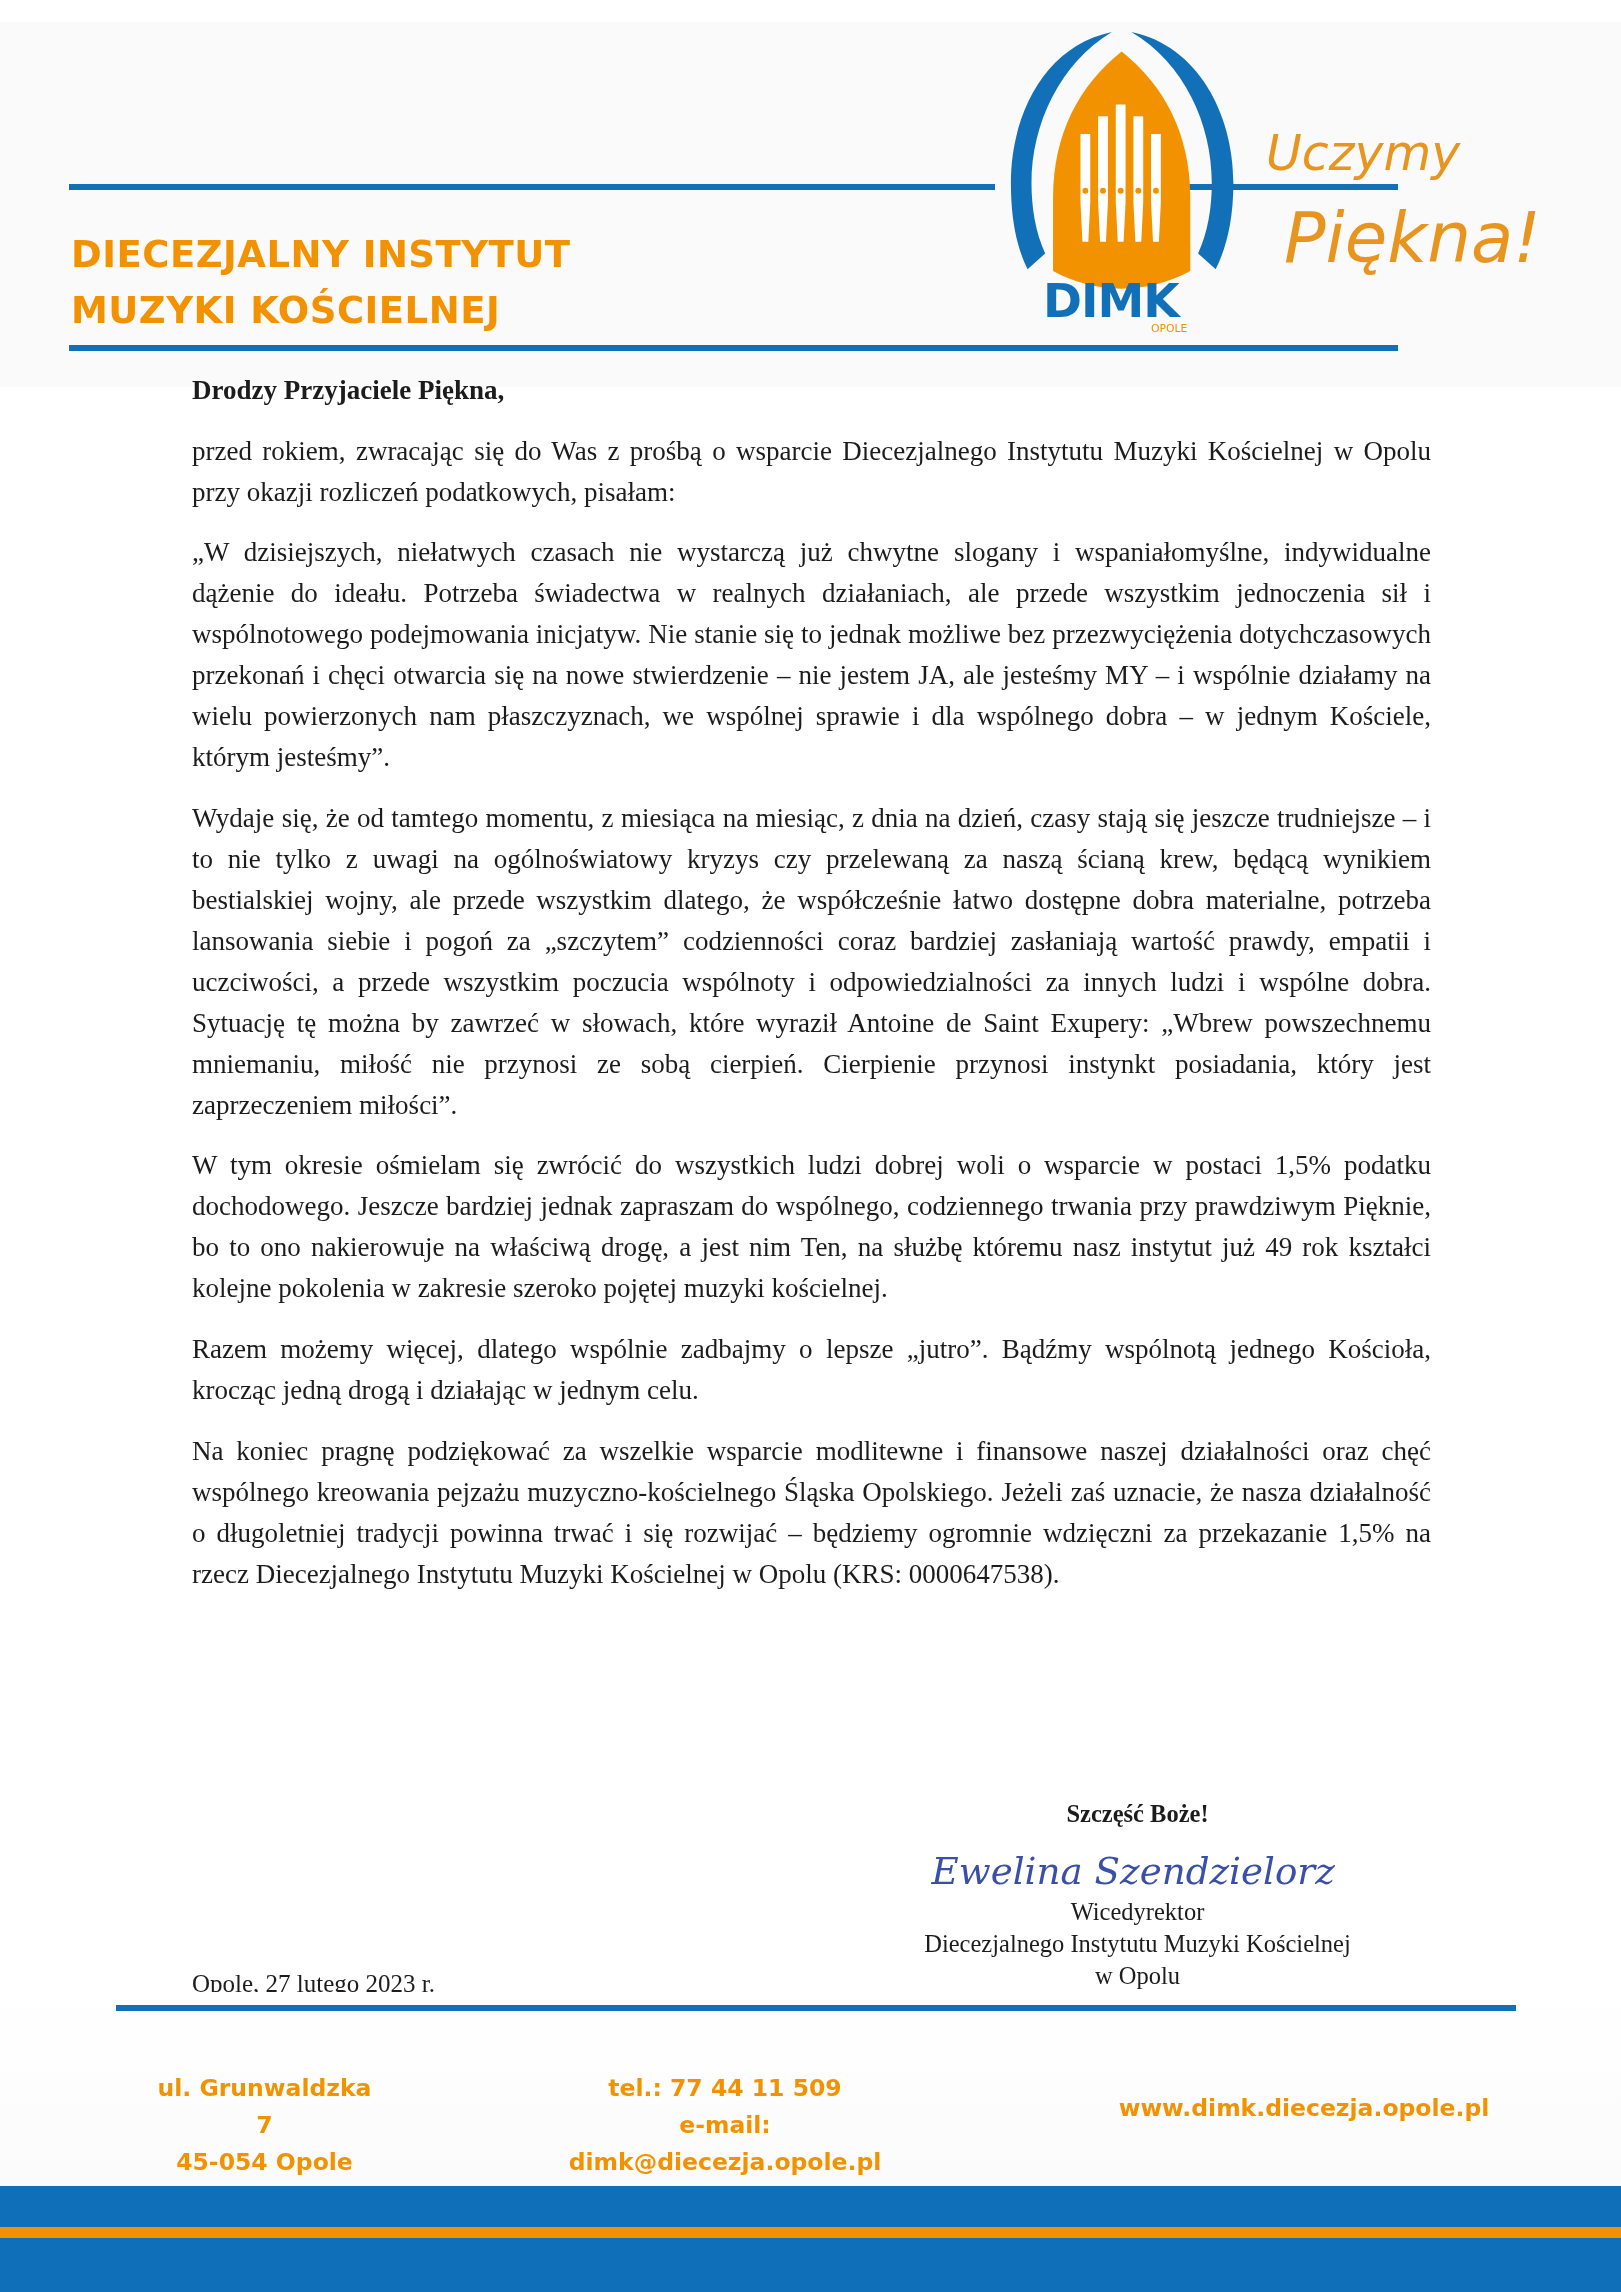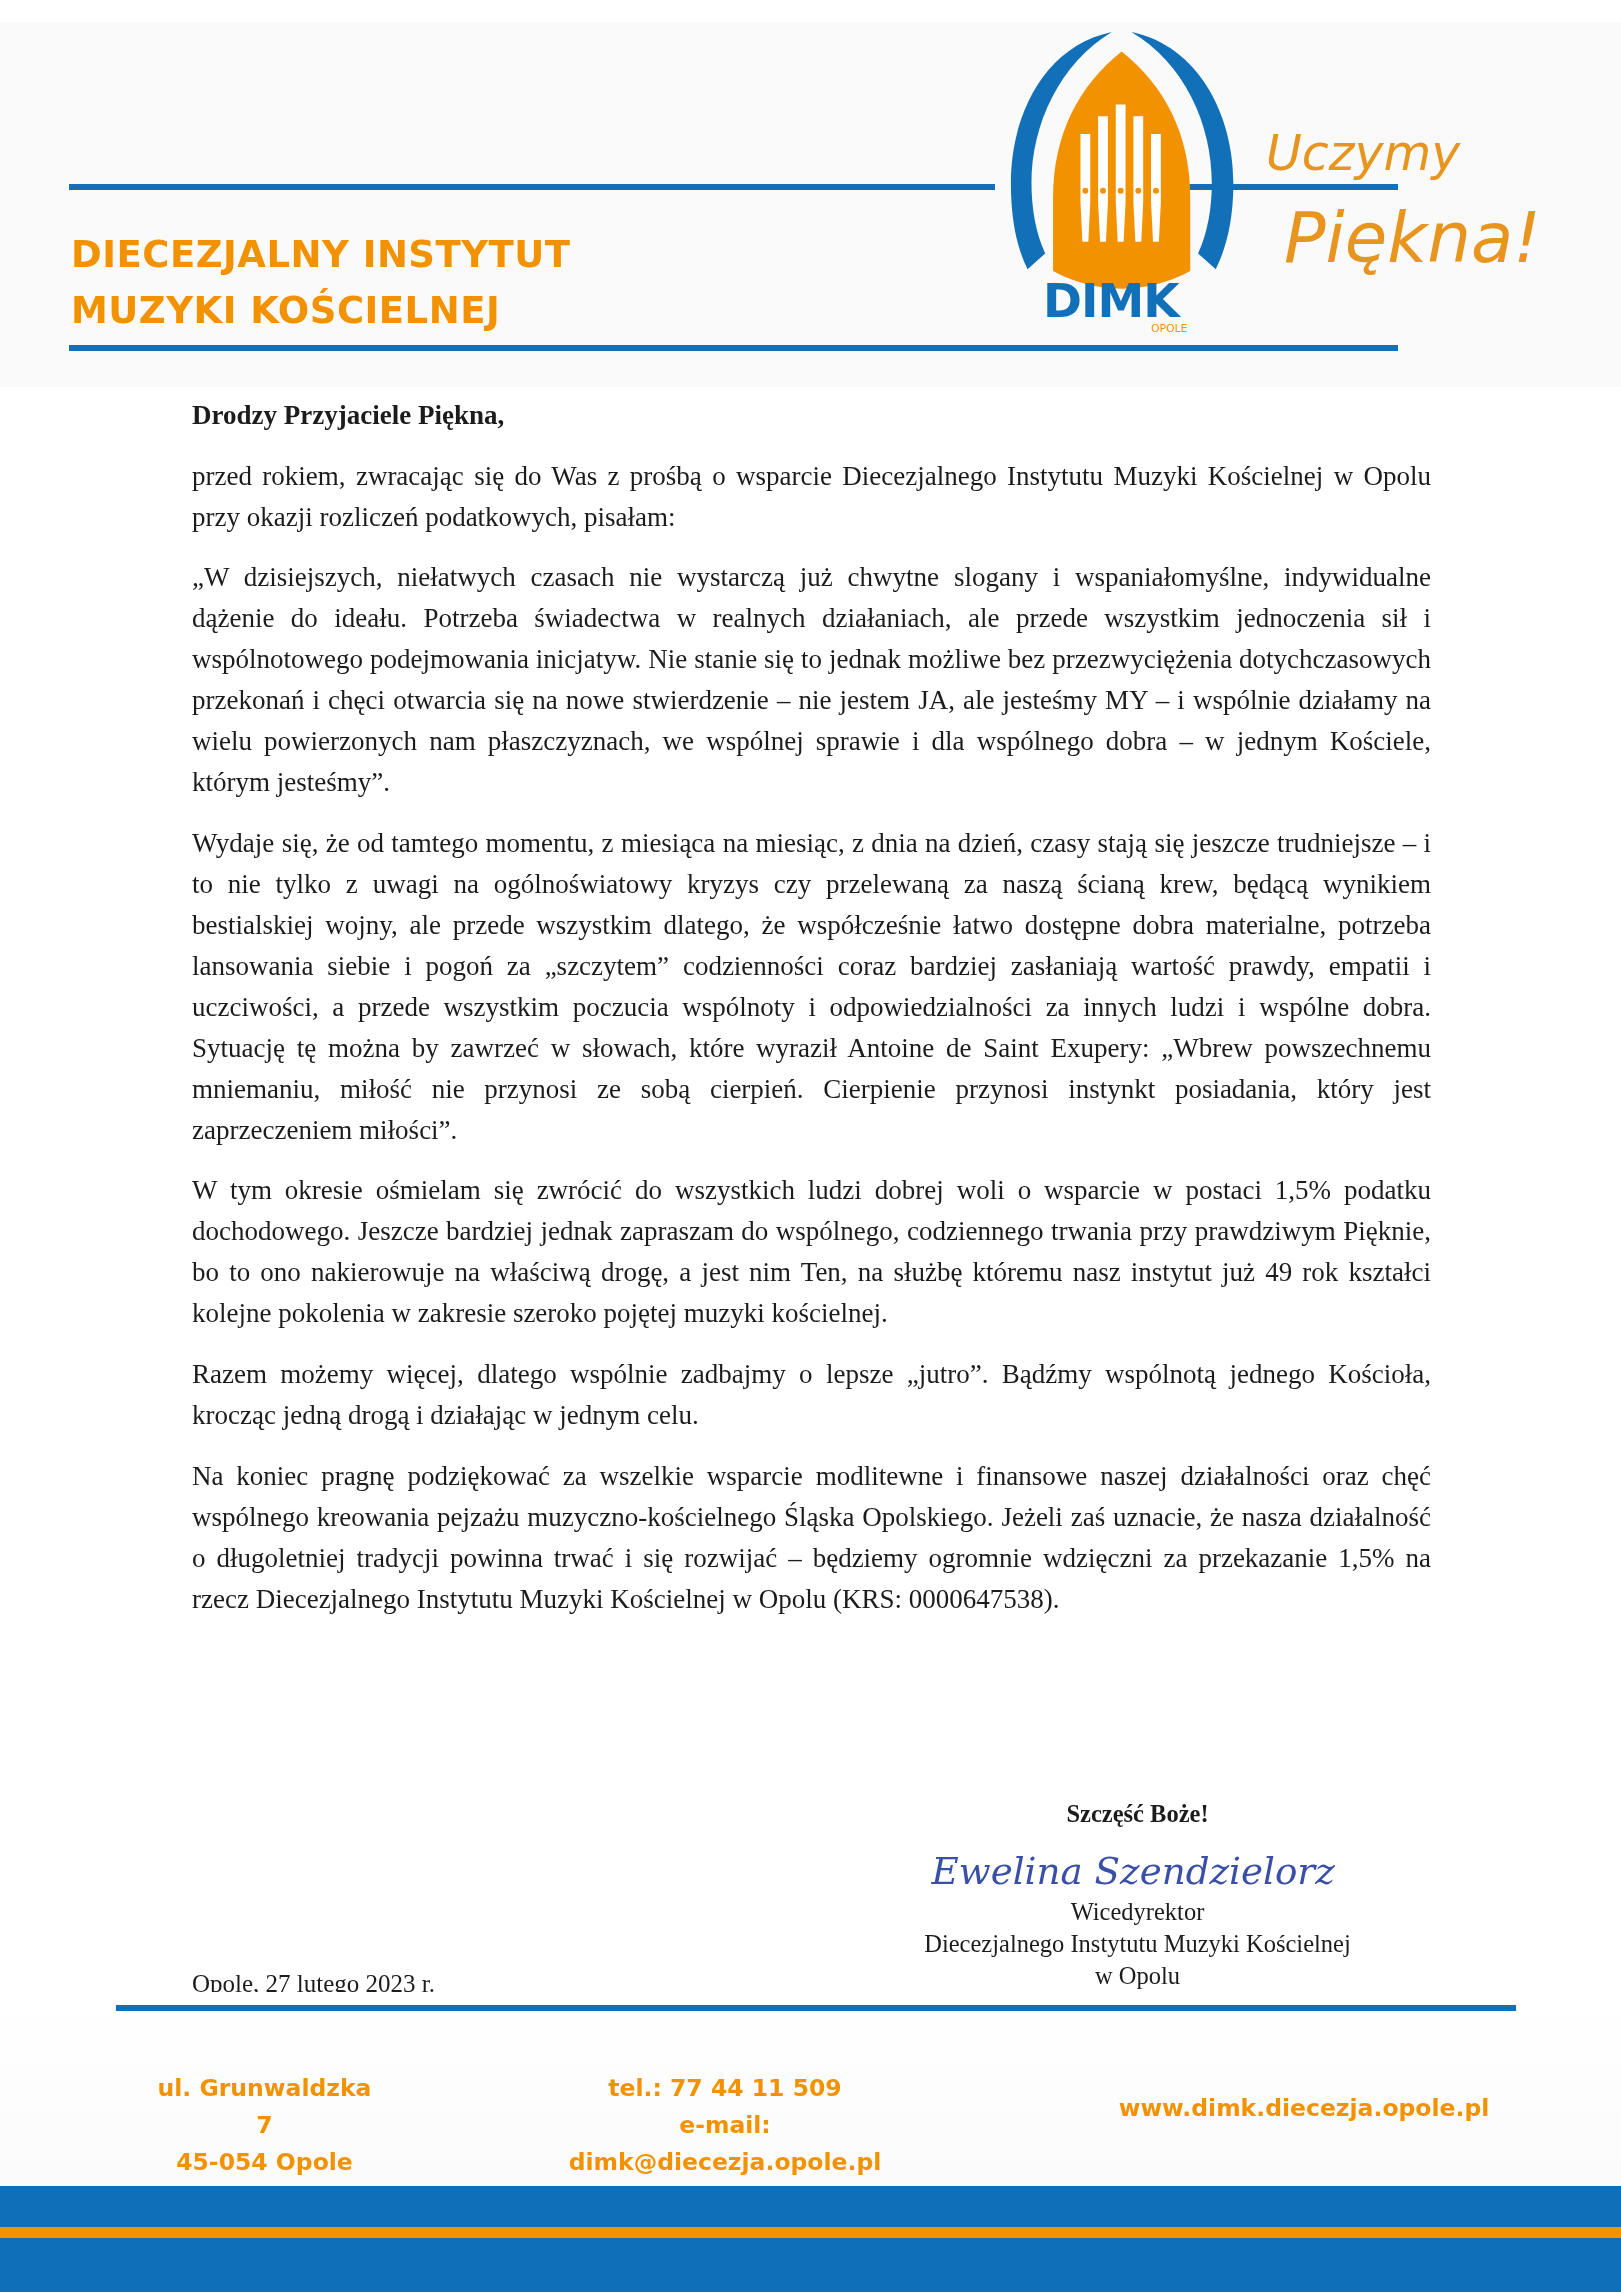--- a/index.html
+++ b/index.html
@@ -15,21 +15,21 @@
   .inst-title { position: absolute; left: 71px; top: 227px; font-family: "DejaVu Sans", sans-serif; font-weight: bold;
     font-size: 37px; line-height: 56px; color: #f39200; letter-spacing: 0.5px; }
 
   .logo { position: absolute; left: 1006px; top: 25.5px; width: 245px; height: 304px; text-align: center; }
   .slogan { position: absolute; font-family: "DejaVu Sans", sans-serif; font-style: italic; color: #e8951f; }
   .slogan-1 { left: 1266px; top: 125px; font-size: 49px; }
   .slogan-2 { left: 1284px; top: 198px; font-size: 69px; }
 
   .body-text { position: absolute; left: 192px; top: 370px; width: 1239px; font-size: 27px; line-height: 41px;
     text-align: justify; color: #1c1c1c; }
-  .greeting { font-weight: bold; margin-bottom: 19.6px; margin-top: 25px; }
+  .greeting { font-weight: bold; margin-bottom: 19.6px; }
   .para { margin-bottom: 19.6px; }
 
   .sign { position: absolute; left: 863px; width: 549px; text-align: center; font-size: 24.5px; line-height: 32px; color: #1c1c1c; }
   .closing { top: 1798px; font-weight: bold; }
   .signature { position: absolute; left: 912px; top: 1841px; width: 490px; height: 59px; }
   .role { top: 1896px; }
 
   .date { position: absolute; left: 192px; top: 1970px; font-size: 25px; color: #1c1c1c; }
 
   .footer-bg { position: absolute; left: 0; top: 1992px; width: 1621px; height: 194px; background: linear-gradient(#ffffff, #fbfbfb); }

